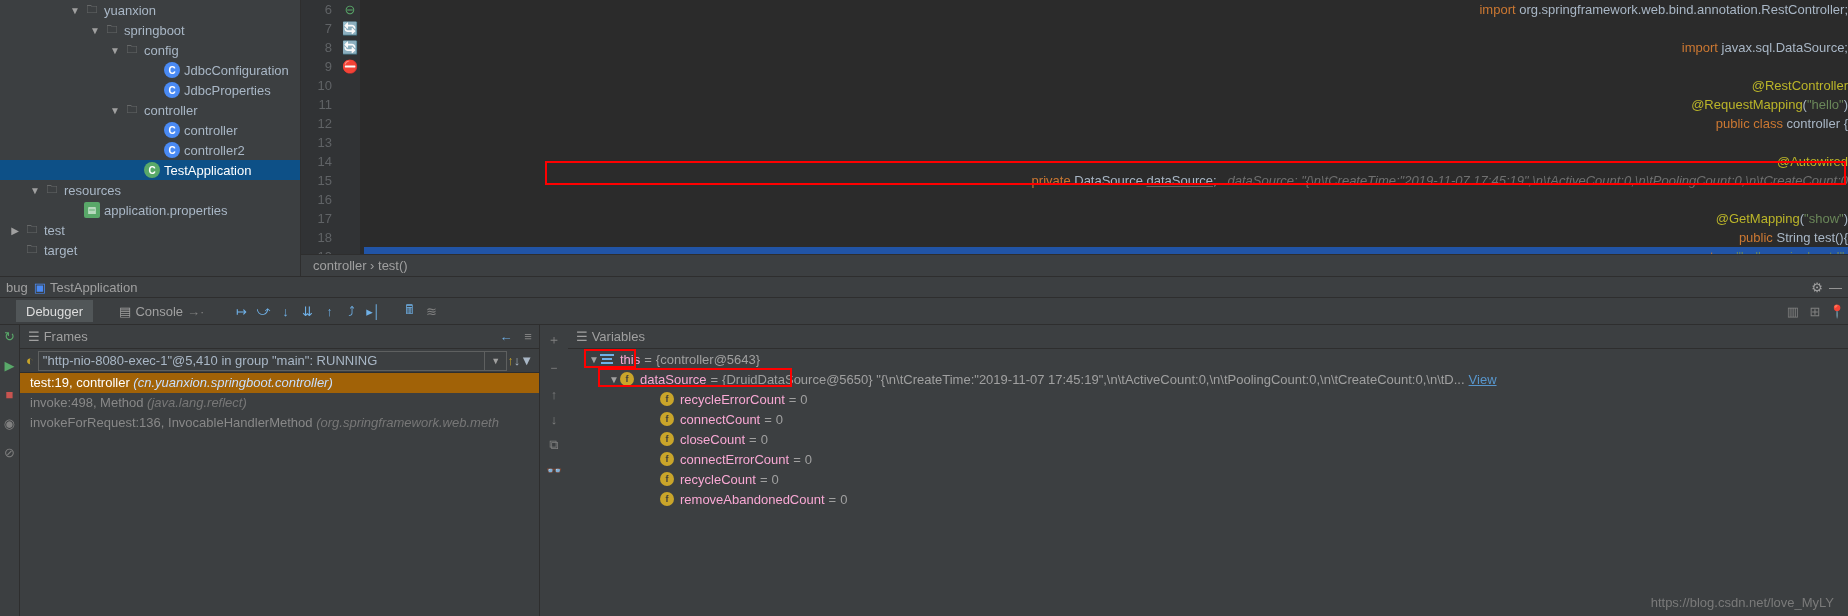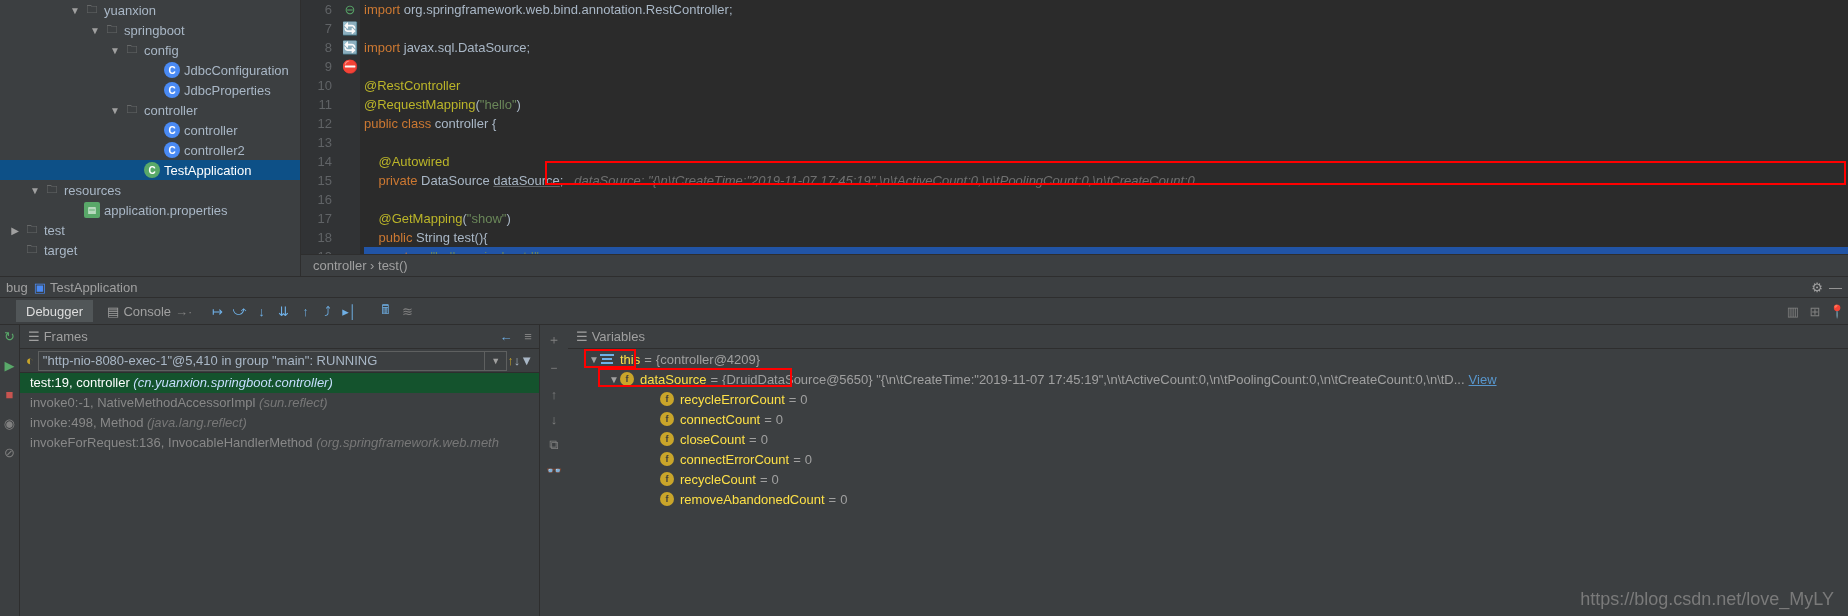--- a/index.html
+++ b/index.html
@@ -15,59 +15,59 @@
 .ticon { width: 16px; height: 16px; margin-right: 4px; display: inline-flex; align-items: center; justify-content: center; font-size: 11px; border-radius: 8px; }
 .ticon.folder { color: #8c8c8c; }
 .ticon.class { background: #4a8af4; color: #fff; border-radius: 50%; font-weight: bold; font-size: 10px; }
 .ticon.run  { background: #59a869; color: #fff; border-radius: 50%; font-weight: bold; font-size: 10px; }
 .ticon.leaf { background: #59a869; border-radius: 2px; color:#fff; font-size:9px; }
 
 
 .editor { flex: 1; display: flex; background: #2b2b2b; position: relative; }
 .gut-num { width: 39px; background: #313335; text-align: right; padding-right: 8px; color: #606366; line-height: 19px; font-family: Consolas, monospace; font-size: 12px; }
 .gut-icon { width: 20px; background: #313335; line-height:19px; text-align:center; font-size:10px; }
-.code { flex: 1; font-family: Consolas, monospace; font-size: 14px; line-height: 19px; padding-left: 4px; overflow:hidden; white-space: pre; }
+.code { flex: 1; font-family: Consolas, monospace; font-size: 14px; line-height: 19px; padding-left: 4px; overflow:hidden; white-space: pre; text-align: right; }
 .code .kw { color: #cc7832; }
 .code .an { color: #bbb529; }
 .code .str { color: #6a8759; }
 .code .hint { color: #707070; font-style: italic; }
 .code .und { text-decoration: underline; text-decoration-color: #606366; }
 .line { height: 19px; position: relative; }
 .line.exec { background: #2154a6; }
 .redbox { position: absolute; border: 2px solid #ff0000; pointer-events: none; z-index: 5; }
 .crumbs { position: absolute; bottom: 0; left: 0; right: 0; height: 22px; background: #3c3f41; border-top: 1px solid #2e2e2e; padding-left: 12px; line-height: 22px; color: #a0a0a0; }
 
 
 .debug-head { height: 22px; background: #3c3f41; border-top: 1px solid #2e2e2e; border-bottom: 1px solid #2e2e2e; display: flex; align-items: center; padding: 0 6px; color:#a0a0a0;}
 .debug-head .run-icon { color:#4a8af4; margin-right:4px; }
 .debug-head .spacer { flex:1; }
 .dbg-gear { margin-left: 6px; color:#a0a0a0; }
 
 
 .debug-tools { height: 27px; background: #3c3f41; border-bottom: 1px solid #2e2e2e; display: flex; align-items: center; }
 .dbg-side { width: 16px; }
-.tab-btn { height: 22px; padding: 0 10px; margin-right: 4px; display: flex; align-items: center; color:#a0a0a0; }
+.tab-btn { height: 22px; padding: 0 10px; margin-right: 16px; display: flex; align-items: center; color:#a0a0a0; }
 .tab-btn.active { background: #515658; color:#ddd; }
 .tb-icon { width: 22px; height: 22px; display:flex; align-items:center; justify-content:center; color:#6fb0e6; font-size:13px; }
 .tb-icon.mute { color:#808080; }
 
 
 .bottom { display:flex; flex:1; height: 291px; background:#3c3f41; }
 .side-icons { width:20px; background:#3c3f41; border-right:1px solid #2e2e2e; display:flex; flex-direction:column; align-items:center; padding-top:4px; gap:14px; color:#808080; font-size:13px; }
 .side-icons .g { color:#59a869; }
 .side-icons .r { color:#c75450; }
 .frames-pane { width: 520px; display:flex; flex-direction:column; border-right:1px solid #2e2e2e; }
 .pane-title { height:24px; background:#3c3f41; border-bottom:1px solid #2e2e2e; display:flex; align-items:center; padding-left:8px; color:#a0a0a0; font-size:12px; }
 .pane-title .spacer { flex:1; }
 .pane-title .ic { width:22px; text-align:center; color:#6fb0e6; }
 .thread-row { height:24px; display:flex; align-items:center; padding:0 6px; border-bottom:1px solid #2e2e2e; }
 .drop-btn { width:22px; height:20px; border:1px solid #5e6060; border-left:none; background:#3c3f41; color:#a0a0a0; text-align:center; font-size:9px; line-height:18px; }
 .frames-list { flex:1; overflow:hidden; background:#3c3f41; }
 .frame-row { height:20px; line-height:20px; padding-left:10px; white-space:nowrap; color:#888; }
-.frame-row.top { background:#14532d; color:#fff; }
+.frame-row.top { background:#a16207; color:#fff; }
 .frame-row .pkg { color:#777; font-style:italic; }
 .frame-row.top .pkg { color:#c7dfff; font-style:italic; }
 
 .mid-icons { width:28px; background:#3c3f41; display:flex; flex-direction:column; align-items:center; gap:10px; padding-top:6px; color:#808080; font-size:13px; }
 
 .vars-pane { flex:1; display:flex; flex-direction:column; position:relative; }
 .vars-body { flex:1; background:#3c3f41; overflow:hidden; }
 .var-row { display:flex; align-items:center; height:20px; white-space:nowrap; }
 .v-chev { width:12px; text-align:center; color:#a0a0a0; font-size:10px; }
 .v-ic { width:14px; height:14px; border-radius:50%; background:#c9a52a; color:#3b3b3b; font-size:9px; font-weight:bold; display:inline-flex; align-items:center; justify-content:center; margin-right:6px; }
@@ -78,26 +78,26 @@
   height: 12px;
   display: inline-flex;
   flex-direction: column;
   justify-content: space-between;
   padding: 1px 0;
   margin-right: 6px;
 }
 .v-ic.bars span { display:block; height:2px; width:14px; background:#6fb0e6; }
 .v-ic.bars span:nth-child(2){ width:10px; }
 .v-ic.bars span:nth-child(3){ width:12px; }
-.v-name { color:#fde047; }
+.v-name { color:#f9a8d4; }
 .v-eq  { color:#a0a0a0; margin:0 4px; }
 .v-val { color:#a0a0a0; }
 .view-link { color:#5896cc; text-decoration:underline; margin-left:4px; }
 
-.watermark { position:absolute; right:14px; bottom:6px; color:#7a7a7a; font-size:18px; pointer-events:none; }
+.watermark { position:absolute; right:14px; bottom:6px; color:#7a7a7a; font-size:13px; pointer-events:none; }
 
 .red-outline { position:absolute; border:2px solid #ff0000; pointer-events:none; z-index:10; }
 </style>
 </head>
 <body>
 
 <div class="top-area">
   <div class="sidebar" id="tree">
       <div class="tree-row" style="padding-left: 70px;">
         <span class="chev">▼</span>
@@ -258,21 +258,20 @@
     <div class="thread-row">
       <span style="color:#c9a52a; margin-right:4px;">◐</span>
       <span style="flex:1; border:1px solid #5e6060; height:20px; line-height:18px; padding:0 4px; overflow:hidden;">"http-nio-8080-exec-1"@5,410 in group "main": RUNNING</span>
       <span class="drop-btn">▼</span>
       <span class="ic" style="color:#c9a52a">↑</span>
       <span class="ic">↓</span>
       <span class="ic">▼</span>
     </div>
     <div class="frames-list" id="frames">
         <div class="frame-row top">test:19, controller <span class="pkg">(cn.yuanxion.springboot.controller)</span></div>
-        <div class="frame-row">invoke0:-1, NativeMethodAccessorImpl <span class="pkg">(sun.reflect)</span></div>
         <div class="frame-row">invoke:498, Method <span class="pkg">(java.lang.reflect)</span></div>
         <div class="frame-row">invokeForRequest:136, InvocableHandlerMethod <span class="pkg">(org.springframework.web.meth</span></div>
       </div>
   </div>
 
   <div class="mid-icons">
     <span>＋</span>
     <span>－</span>
     <span>↑</span>
     <span>↓</span>
@@ -288,21 +287,21 @@
     <div class="vars-body" id="vars">
         <div class="var-row" style="padding-left: 20px;">
           <span class="v-chev">▼</span>
           <span class="v-ic bars">
             <span></span>
             <span></span>
             <span></span>
           </span>
           <span class="v-name">this</span>
           <span class="v-eq"> = </span>
-          <span class="v-val">{controller@4209}</span>
+          <span class="v-val">{controller@5643}</span>
         </div>
         <div class="var-row" style="padding-left: 40px;">
           <span class="v-chev">▼</span>
           <span class="v-ic">f</span>
           <span class="v-name">dataSource</span>
           <span class="v-eq"> = </span>
           <span class="v-val">{DruidDataSource@5650} "{\n\tCreateTime:"2019-11-07 17:45:19",\n\tActiveCount:0,\n\tPoolingCount:0,\n\tCreateCount:0,\n\tD...</span>
           <span class="view-link">View</span>
         </div>
         <div class="var-row" style="padding-left: 80px;">

